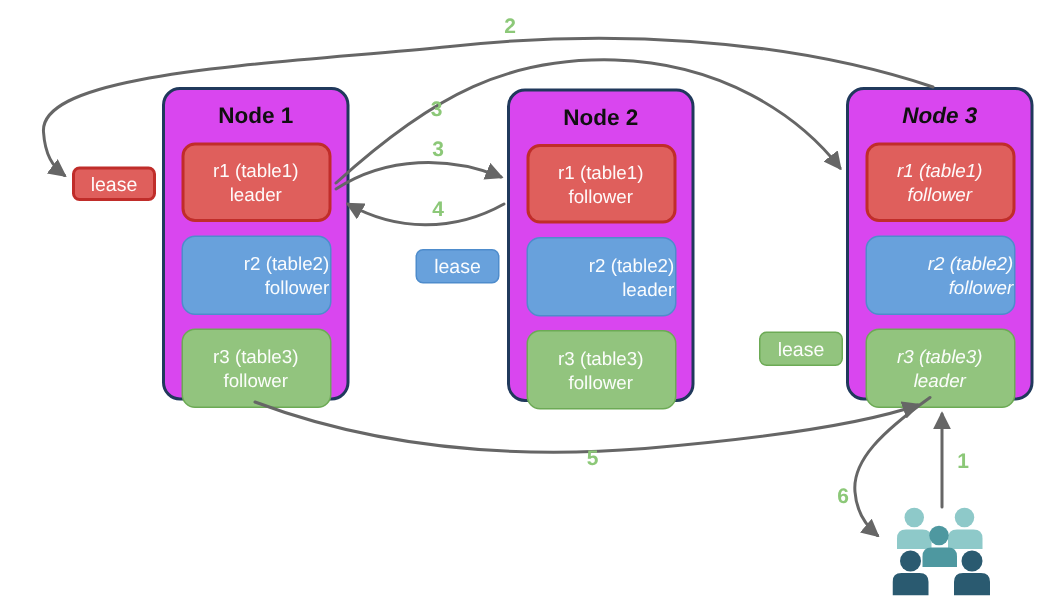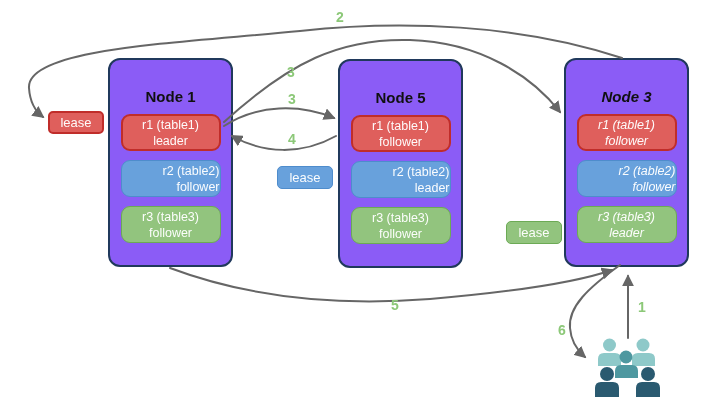--- a/index.html
+++ b/index.html
@@ -1,26 +1,26 @@
 <!DOCTYPE html>
 <html><head>
 <meta charset="utf-8">
 <style>
   html,body{margin:0;padding:0;background:#ffffff;}
   .canvas{
     position:relative;width:704px;height:405px;background:#ffffff;overflow:hidden;
     font-family:"Liberation Sans",sans-serif;
   }
   .node{
-    position:absolute;width:125px;height:209px;background:#8b5cf6;
-    border:2px solid #20395c;border-radius:12px;box-sizing:border-box;padding-top:28px;
+    position:absolute;width:125px;height:209px;background:#d946ef;
+    border:2px solid #20395c;border-radius:12px;box-sizing:border-box;padding-top:9px;
   }
   .node-title{text-align:center;font-weight:bold;font-size:15px;color:#101010;margin-bottom:9px;}
   .replica{
-    width:100px;height:37px;border-radius:9px;margin:0 auto 9px auto;box-sizing:border-box;
+    width:100px;height:53px;border-radius:9px;margin:0 auto 9px auto;box-sizing:border-box;
     display:flex;flex-direction:column;align-items:center;justify-content:center;
     color:rgba(255,255,255,0.97);font-size:12.5px;line-height:1.28;text-align:center;
   }
   .replica.red{background:#df5f5c;border:2px solid #c02d2a;}
   .replica.blue{background:#68a1dc;border:1.5px solid #4e8ccc;align-items:flex-end;}
   .replica.green{background:#92c47e;border:1.5px solid #6caa55;justify-content:center;}
   .lease{
     position:absolute;width:56px;height:23px;border-radius:5px;box-sizing:border-box;
     display:flex;align-items:center;justify-content:center;color:rgba(255,255,255,0.97);font-size:13px;
   }
@@ -49,21 +49,21 @@
       <span>r2 (table2)</span>
       <span>follower</span>
     </div>
     <div class="replica green">
       <span>r3 (table3)</span>
       <span>follower</span>
     </div>
   </div>
 
   <div class="node" style="left:338px;top:59px;">
-    <div class="node-title">Node 5</div>
+    <div class="node-title">Node 2</div>
     <div class="replica red">
       <span>r1 (table1)</span>
       <span>follower</span>
     </div>
     <div class="replica blue">
       <span>r2 (table2)</span>
       <span>leader</span>
     </div>
     <div class="replica green">
       <span>r3 (table3)</span>

